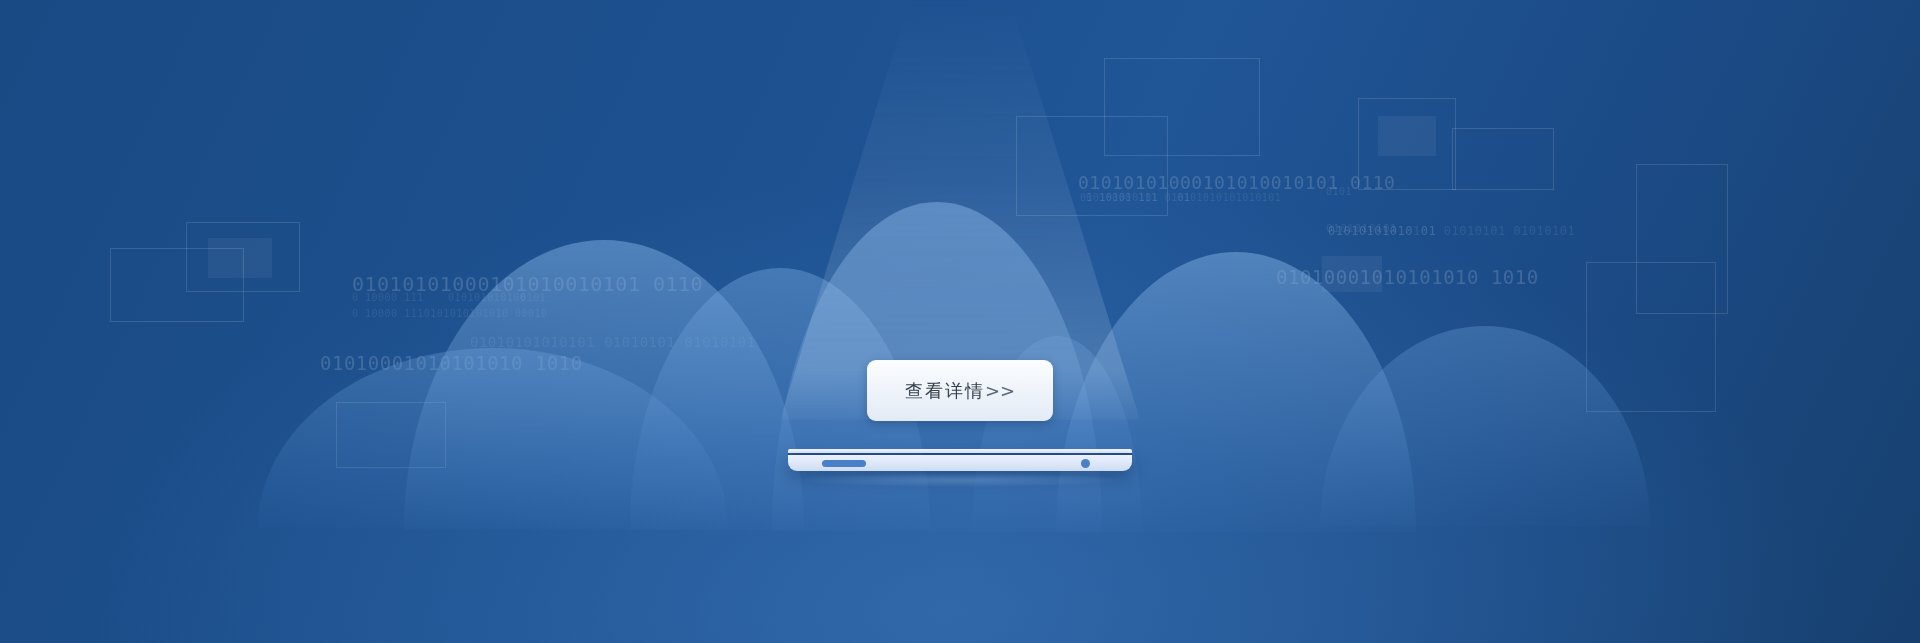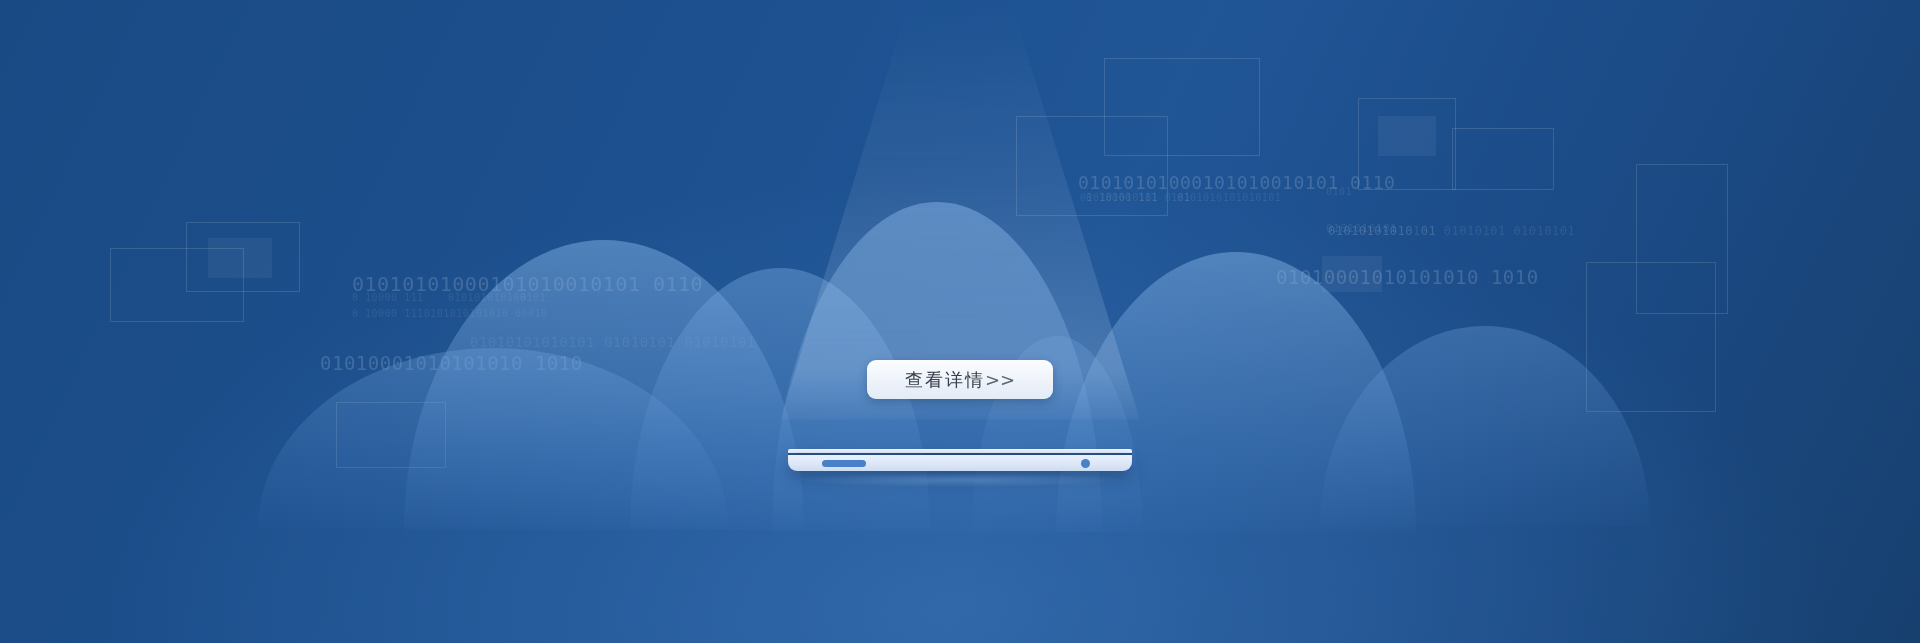--- a/index.html
+++ b/index.html
@@ -77,21 +77,21 @@
     position:absolute;
     left:0; right:0; top:360px;
     text-align:center;
     z-index:7;
   }
   .cta{
     display:inline-flex;
     align-items:center;
     justify-content:center;
     width:186px;
-    height:39px;
+    height:61px;
     border:none;
     border-radius:9px;
     background:linear-gradient(180deg, #fbfdff 0%, #eef3fa 55%, #e3ebf6 100%);
     color:#37404d;
     font-size:18px;
     letter-spacing:2px;
     font-family:"DejaVu Sans","Liberation Sans",sans-serif;
     box-shadow:0 3px 10px rgba(10,35,70,0.28);
     cursor:pointer;
     text-align:right;

